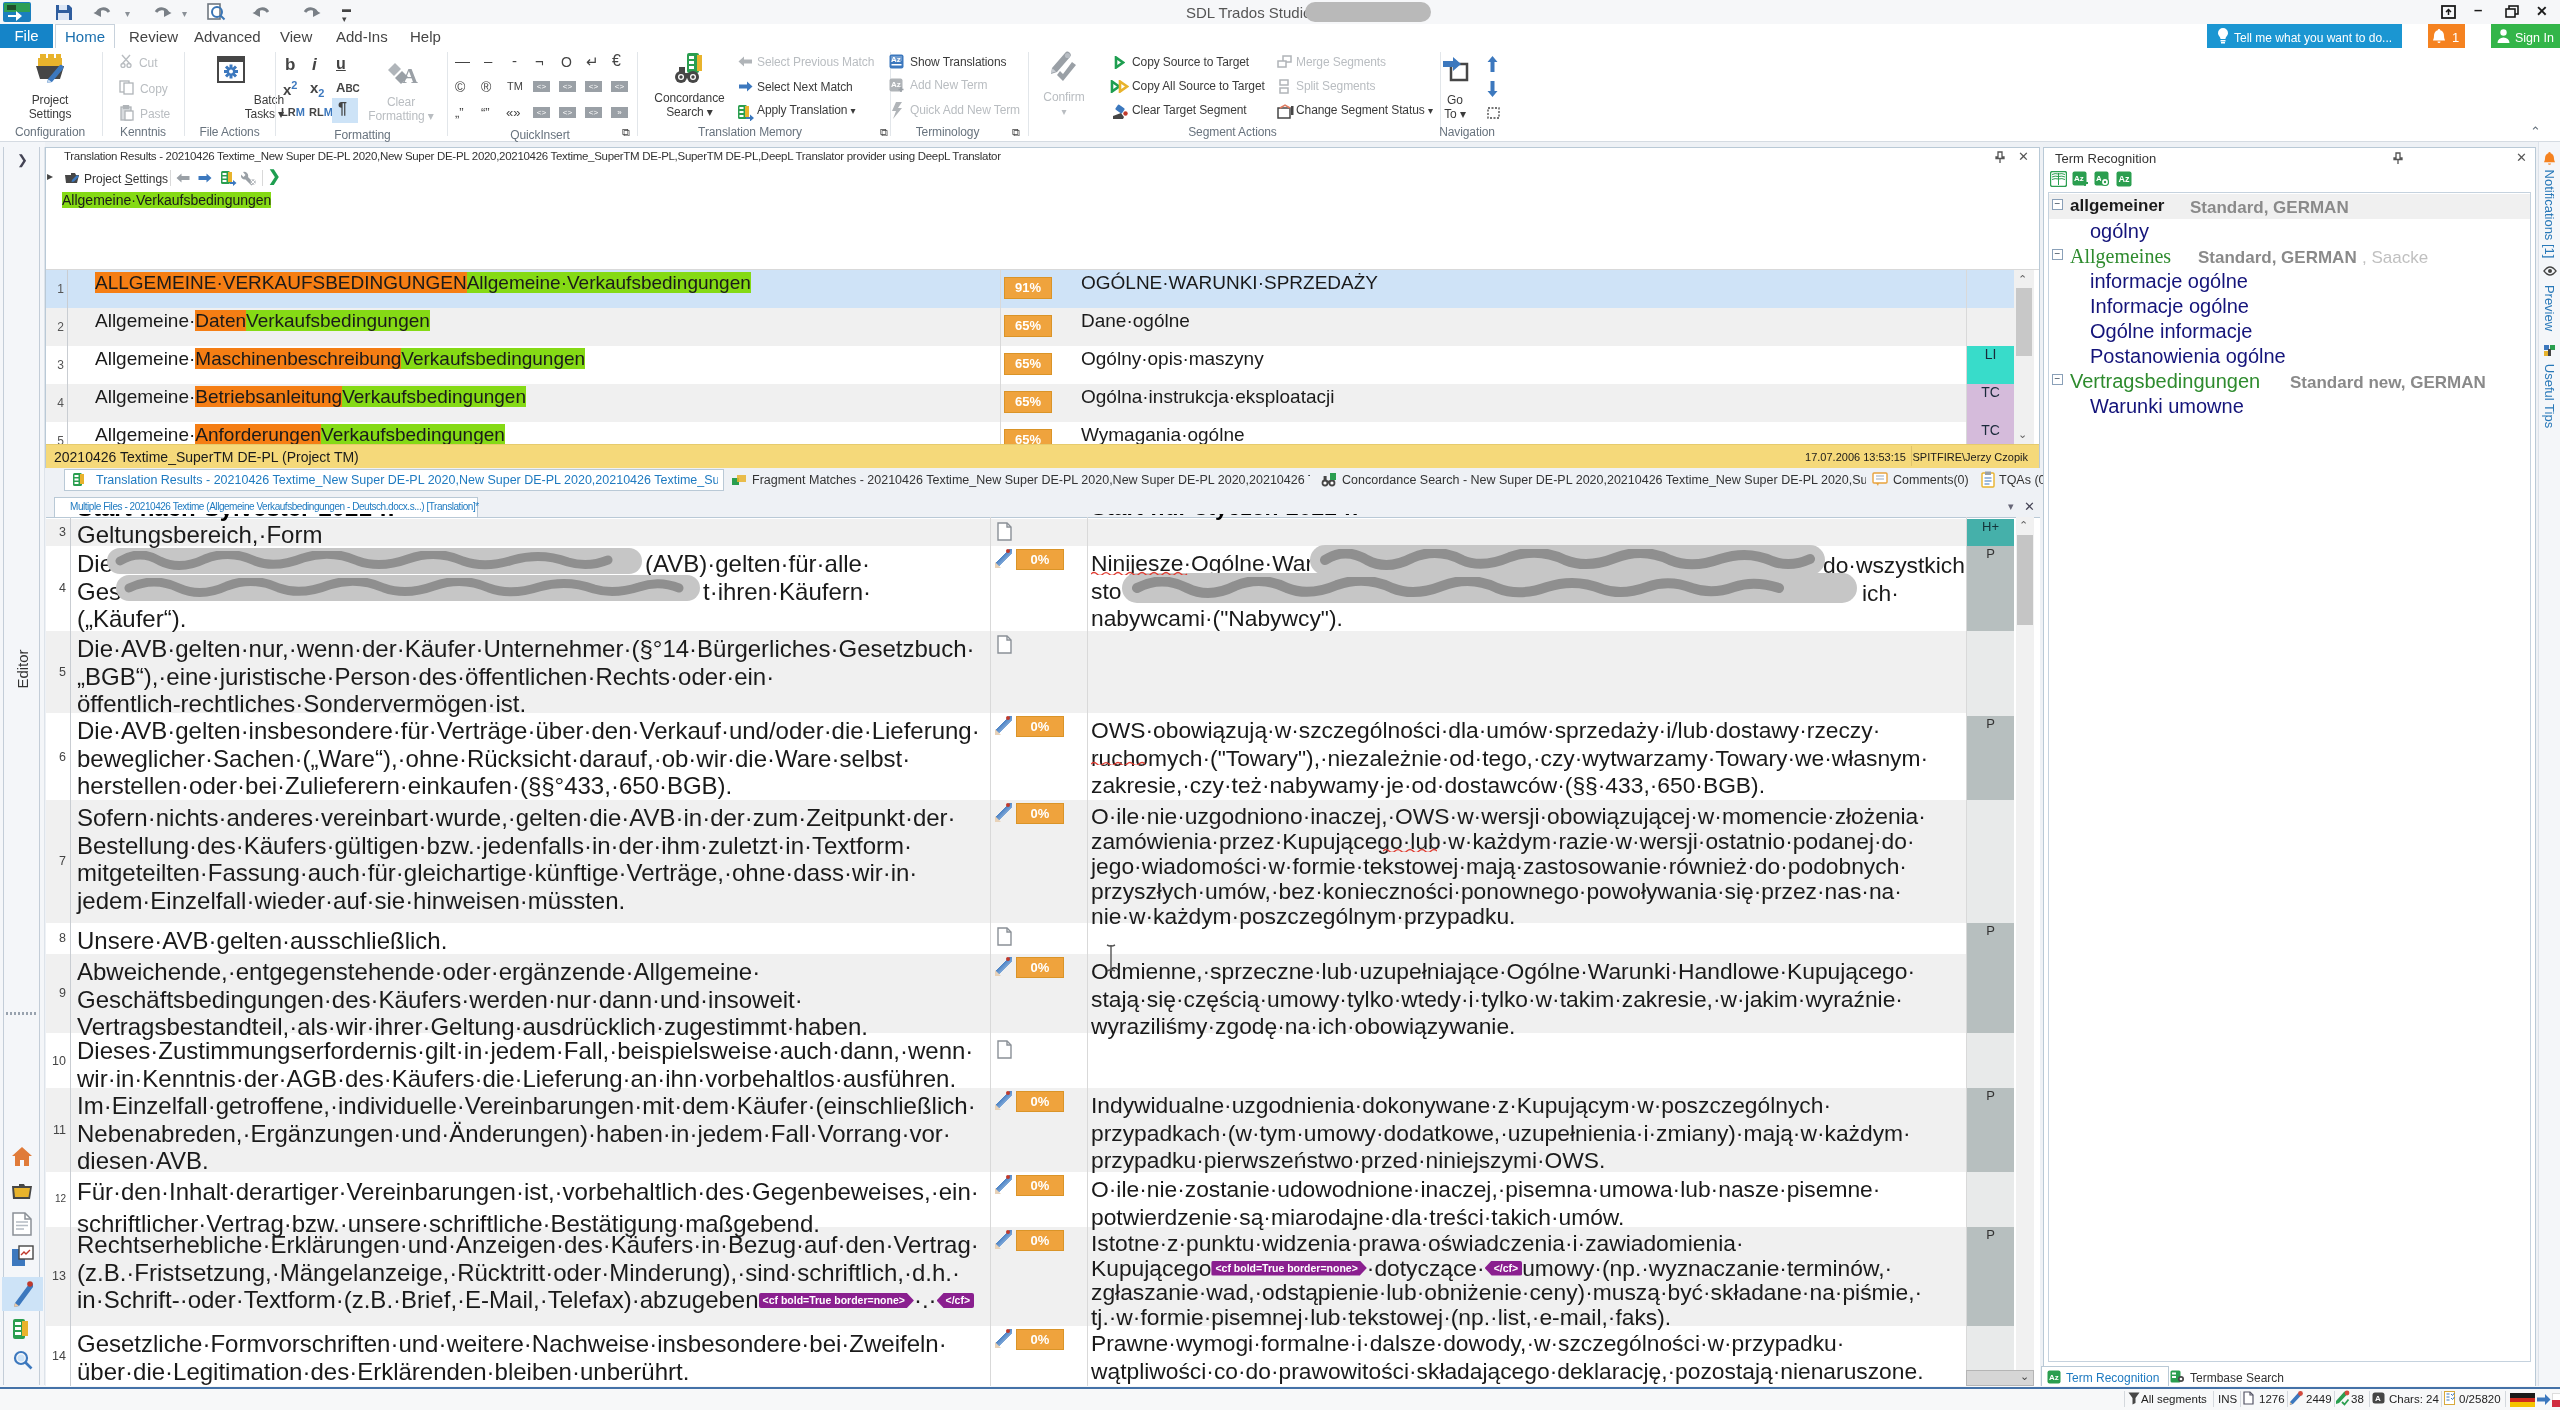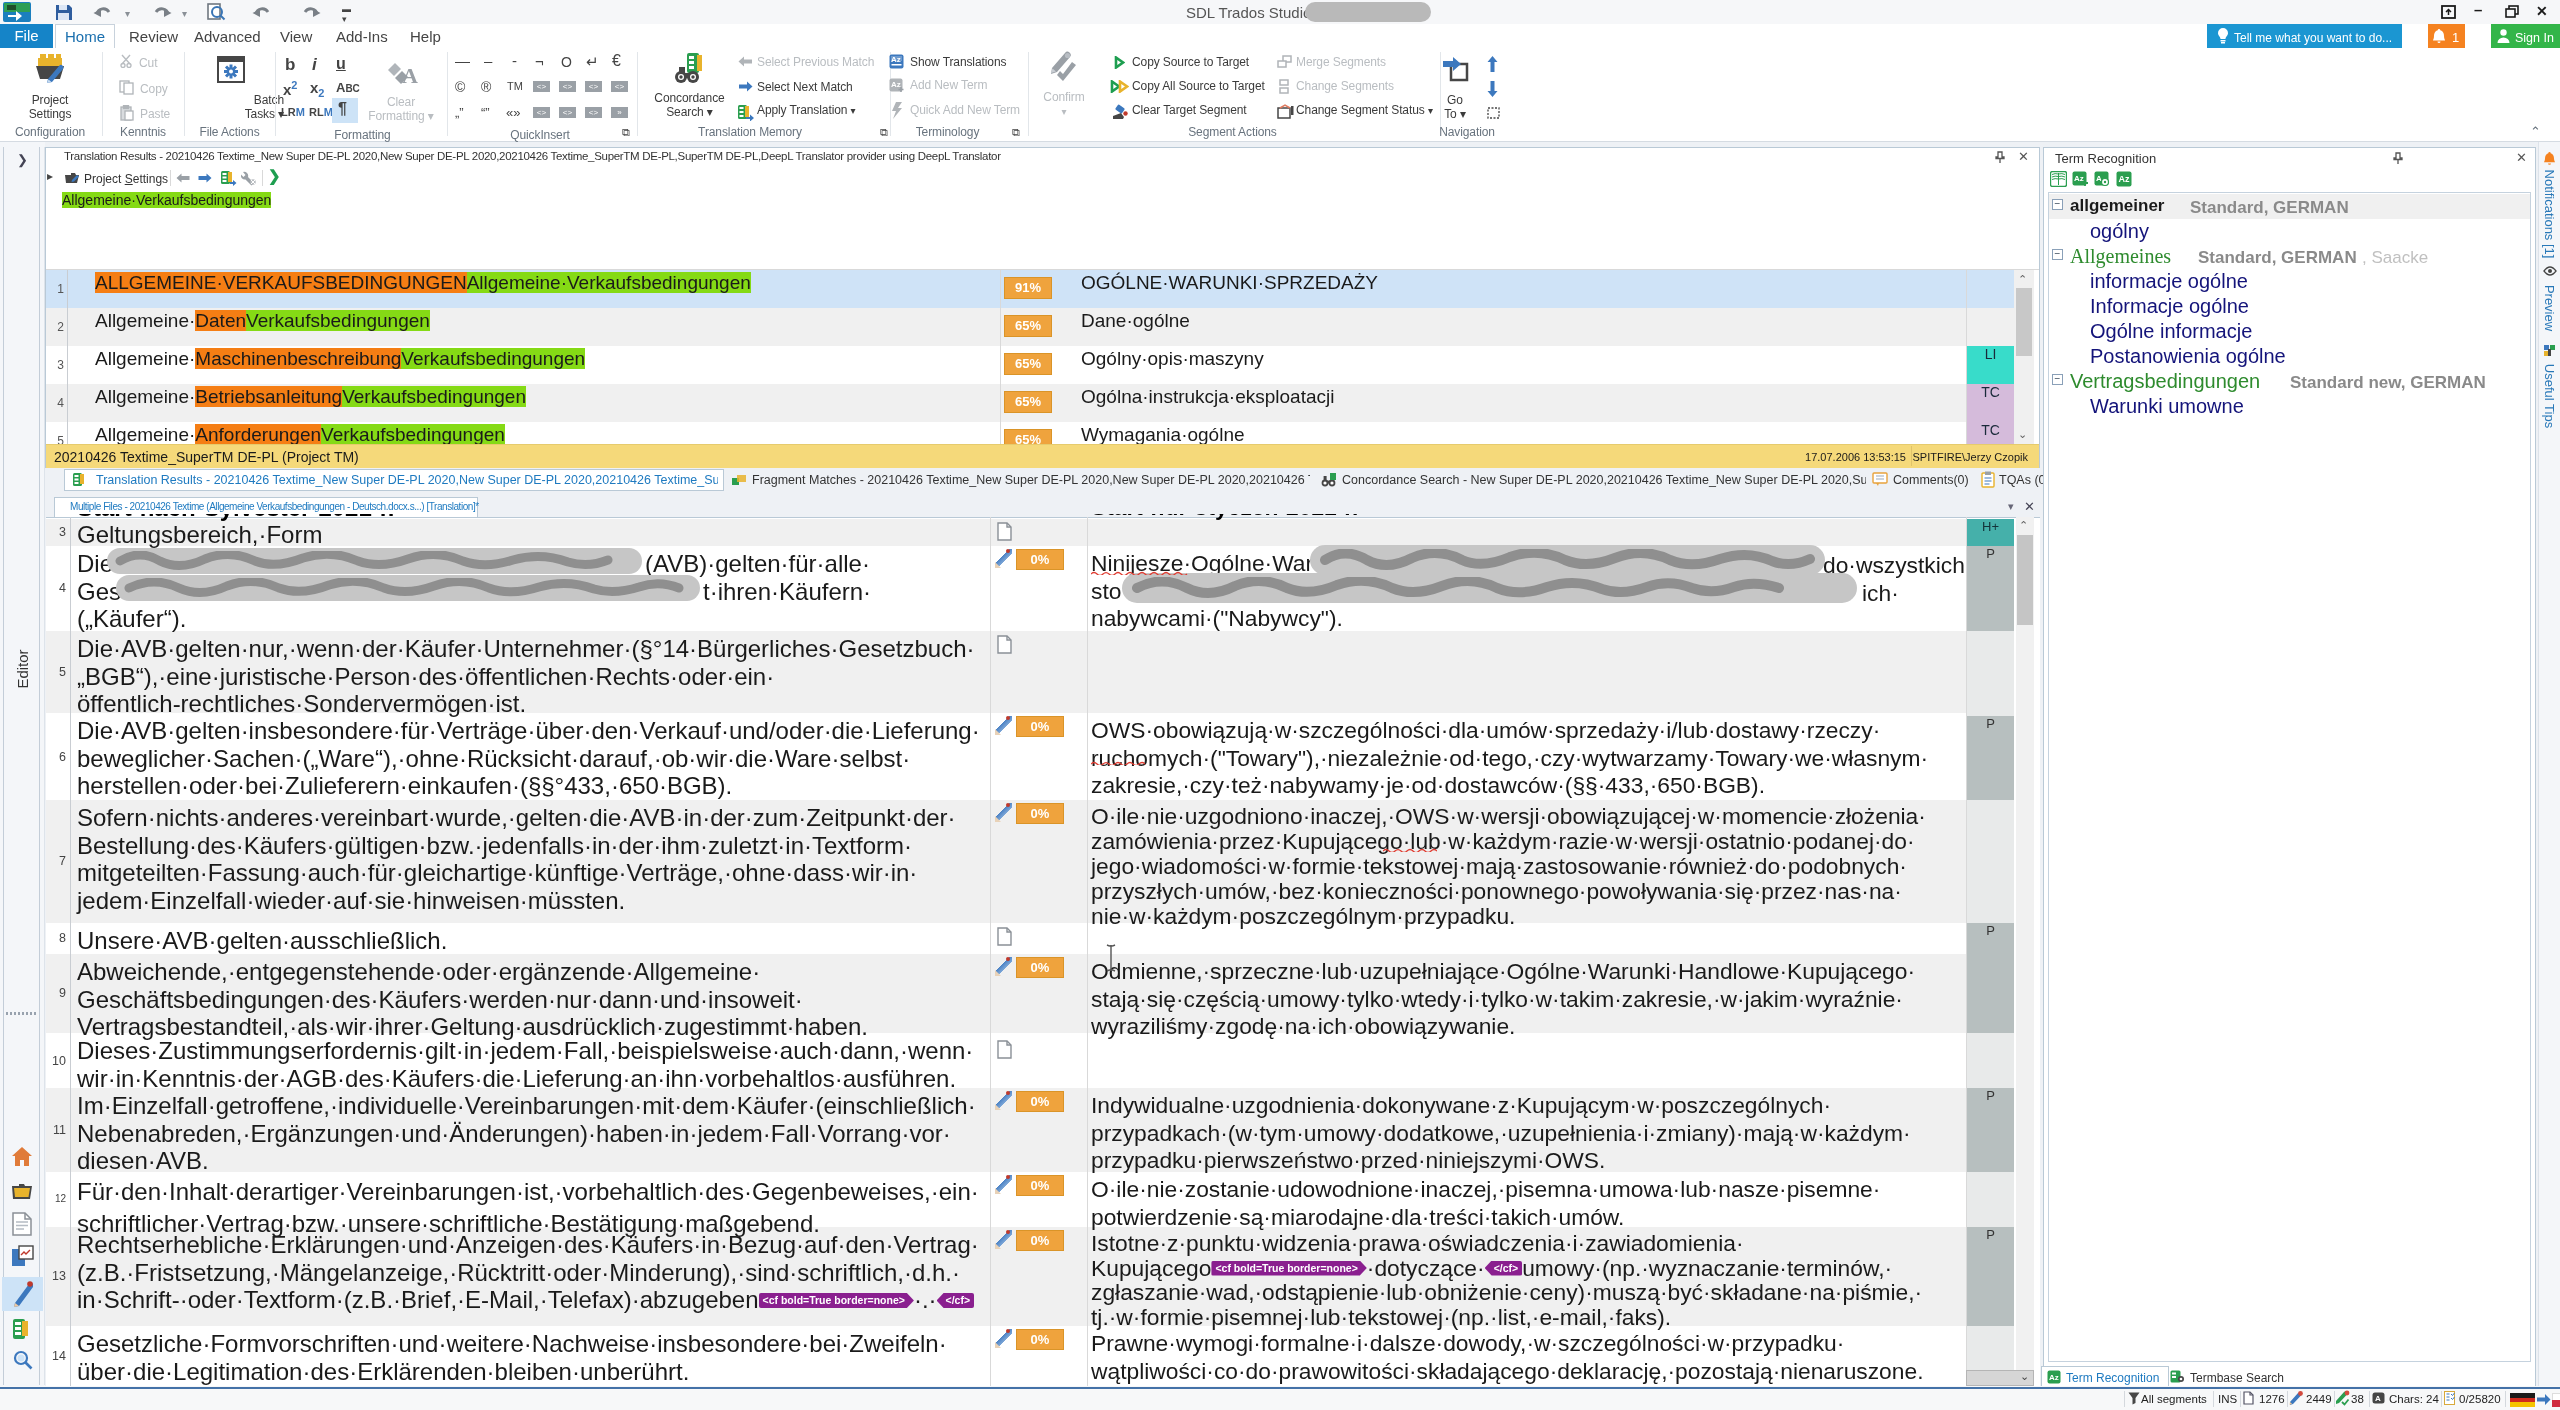--- a/index.html
+++ b/index.html
@@ -306,21 +306,21 @@
  <div class="tx rbt" style="left:1132px;top:103px;">Clear Target Segment</div>
  <svg class="abs" style="left:1277px;top:55px" width="15" height="14" viewBox="0 0 15 14" fill="none" stroke="#b0b4b8" stroke-width="1.5">
         <rect x="6" y="1" width="8" height="6"></rect>
         <rect x="1" y="6" width="8" height="6" fill="#fff"></rect>
       </svg>
  <div class="tx rbt dis" style="left:1296px;top:55px;">Merge Segments</div>
  <svg class="abs" style="left:1278px;top:79px" width="12" height="15" viewBox="0 0 12 15" fill="none" stroke="#b0b4b8" stroke-width="1.5">
         <rect x="2" y="1" width="8" height="5"></rect>
         <rect x="2" y="9" width="8" height="5"></rect>
       </svg>
- <div class="tx rbt dis" style="left:1296px;top:79px;">Change Segments</div>
+ <div class="tx rbt dis" style="left:1296px;top:79px;">Split Segments</div>
  <svg class="abs" style="left:1277px;top:104px" width="18" height="16" viewBox="0 0 18 16">
         <rect x="1" y="4" width="12" height="10" fill="none" stroke="#464646" stroke-width="1.5"></rect>
         <path d="M3 4 l5-3 5 3" fill="none" stroke="#e07a5f" stroke-width="1.5"></path>
         <rect x="14" y="2" width="2.5" height="9" fill="#464646"></rect>
       </svg>
  <div class="tx rbt" style="left:1296px;top:103px;">Change Segment Status <span style="font-size:10px">▾</span></div>
  <div class="tx glabel" style="left:1130px;top:125px;width:205px;">Segment Actions</div>
  <div class="sep" style="left:1440px;"></div>
  
  <svg class="abs" style="left:1443px;top:56px" width="28" height="30" viewBox="0 0 28 30">

